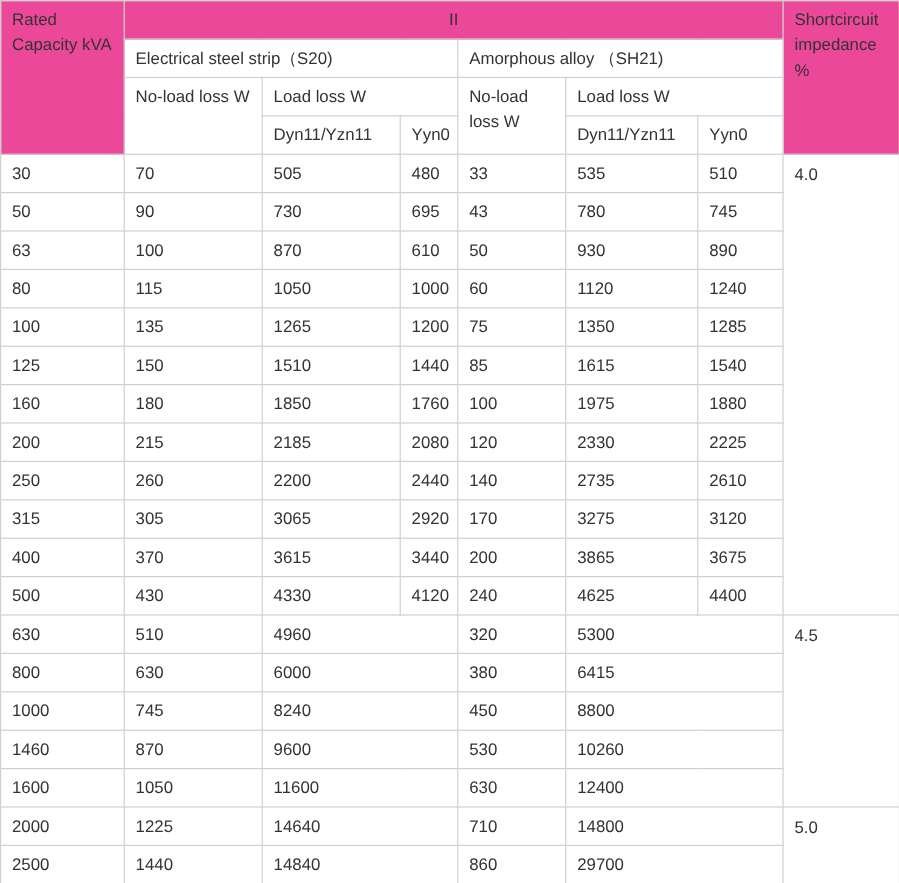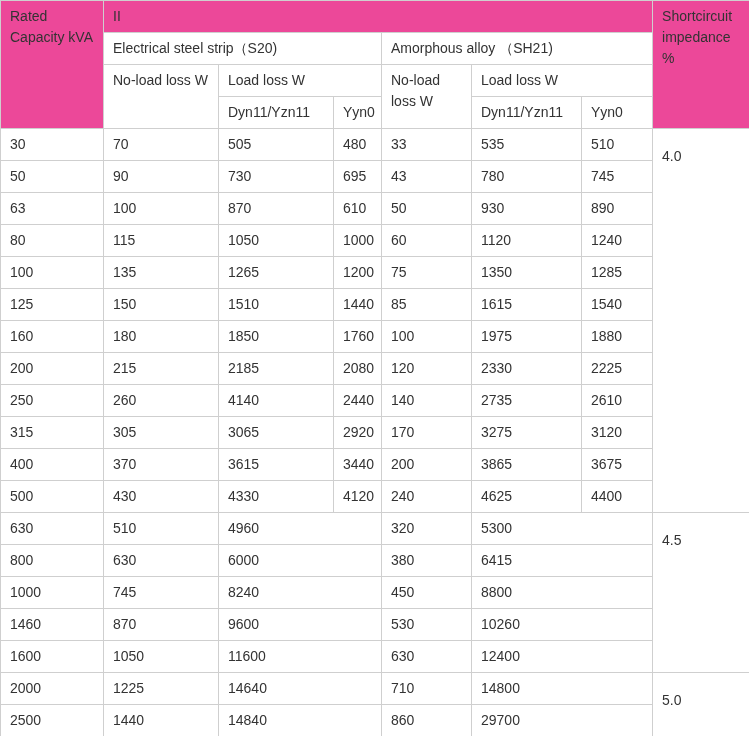--- a/index.html
+++ b/index.html
@@ -25,22 +25,22 @@
       padding: 0 9px;
       text-align: left;
       vertical-align: middle;
       font-weight: normal;
       line-height: 21px;
       height: 31px;
       box-sizing: border-box;
     }
     th.gray { background: #ec4899; }
     th.top { vertical-align: top; padding-top: 5px; }
-    th.span-head { }
-    td.top { vertical-align: top; padding-top: 17px; }
+    th.span-head { text-align: center; }
+    td.top { vertical-align: top; padding-top: 6px; }
     tr.body-row td { height: 32px; }
     col.c0 { width: 103px; }
     col.c1 { width: 115px; }
     col.c2 { width: 115px; }
     col.c3 { width: 48px; }
     col.c4 { width: 90px; }
     col.c5 { width: 110px; }
     col.c6 { width: 71px; }
     col.c7 { width: 97px; }
   </style>
@@ -151,21 +151,21 @@
         <td>215</td>
         <td>2185</td>
         <td>2080</td>
         <td>120</td>
         <td>2330</td>
         <td>2225</td>
       </tr>
       <tr class="body-row">
         <td>250</td>
         <td>260</td>
-        <td>4140</td>
+        <td>2200</td>
         <td>2440</td>
         <td>140</td>
         <td>2735</td>
         <td>2610</td>
       </tr>
       <tr class="body-row">
         <td>315</td>
         <td>305</td>
         <td>3065</td>
         <td>2920</td>

